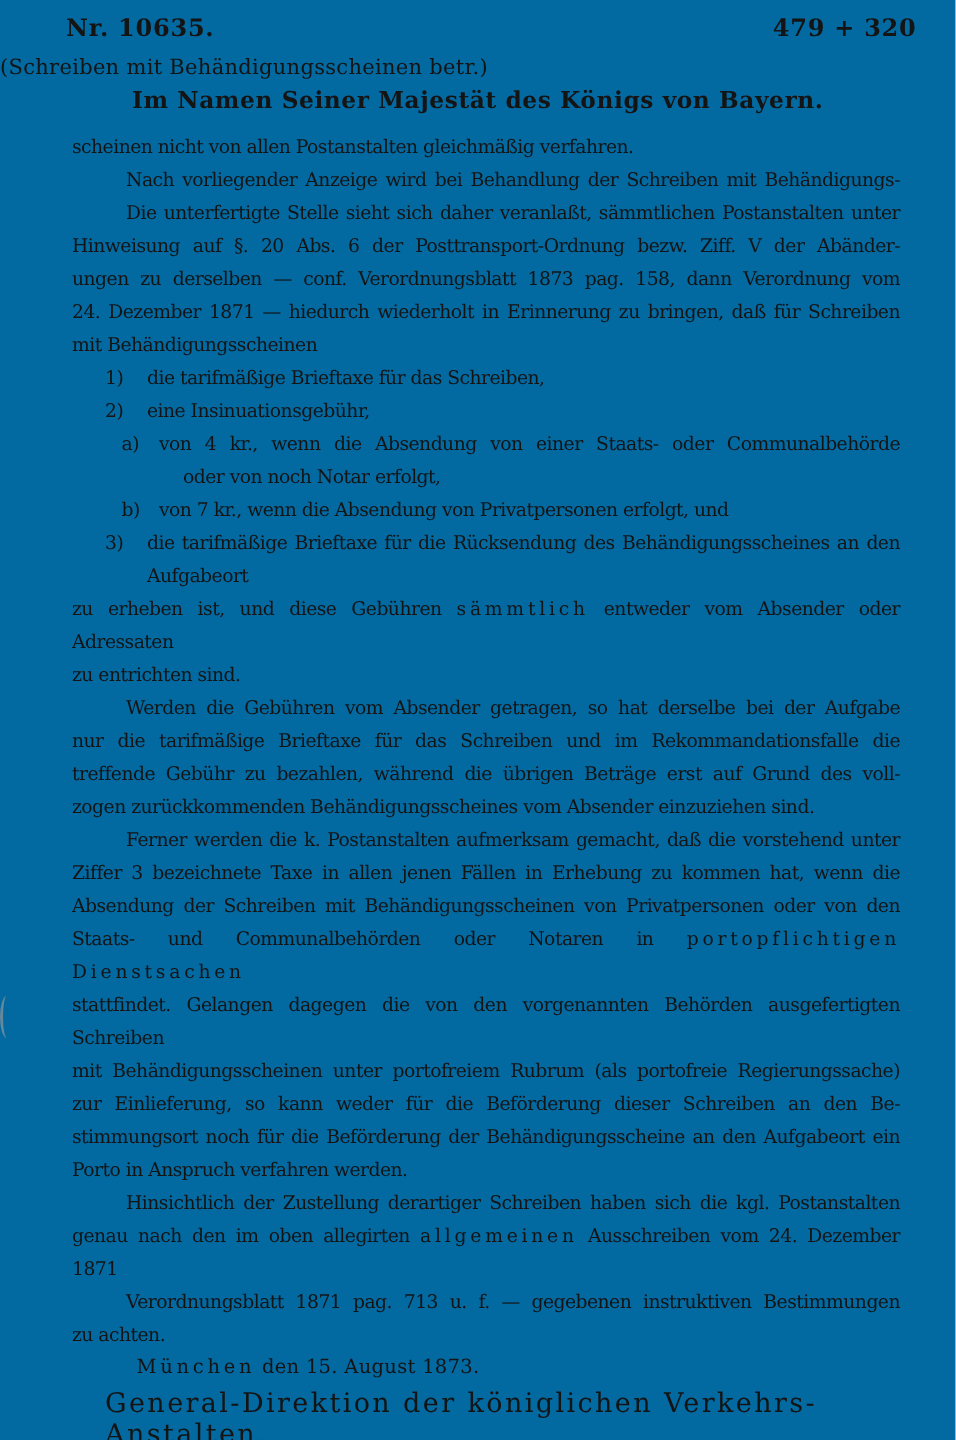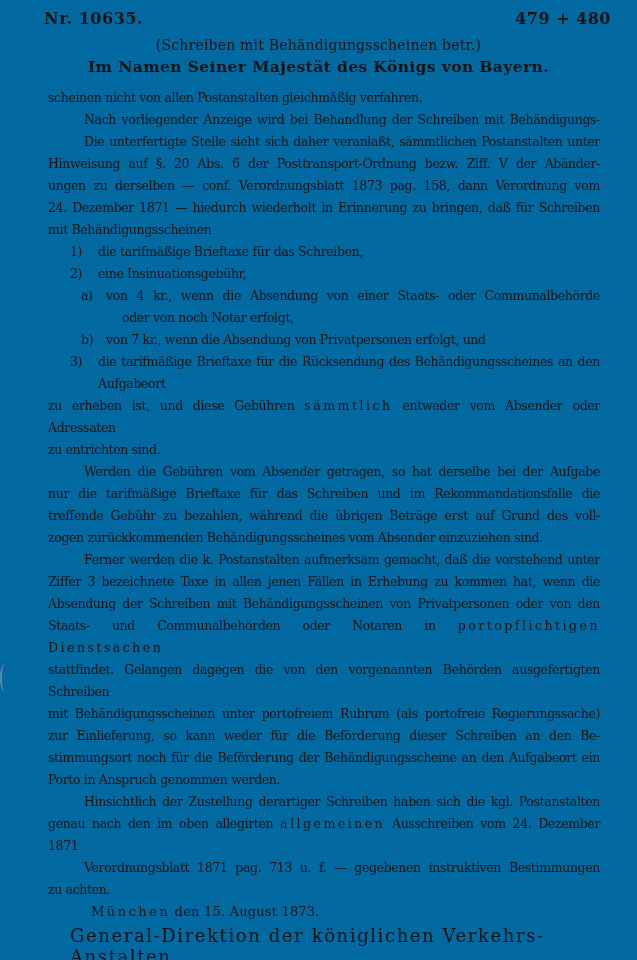--- a/index.html
+++ b/index.html
@@ -14,21 +14,21 @@
   
   .hdr {
     display:flex; justify-content:space-between; align-items:baseline;
     padding:9px 26px 0 44px;
     font-size:16px; font-weight:bold;
   }
   .hdr .docno { letter-spacing:0.5px; }
   .hdr .pgno  { letter-spacing:0.5px; }
   
   .subject {
-    margin-top:9px; text-align:center;
+    margin-top:9px; 
     font-size:14px; letter-spacing:0.2px;
   }
   .title {
     margin-top:4px; text-align:center;
     font-size:15.5px; font-weight:bold; letter-spacing:0.4px;
   }
   
   .body {
     margin-top:11px;
     padding:0 37px 0 48px;
@@ -62,21 +62,21 @@
     opacity:0.65;
   }
 </style>
 </head>
 <body>
 
 <div class="page">
 
   <div class="hdr">
     <span class="docno">Nr. 10635.</span>
-    <span class="pgno">479 + 480</span>
+    <span class="pgno">479 + 320</span>
   </div>
 
   <div class="subject">(Schreiben mit Behändigungsscheinen betr.)</div>
   <div class="title">Im Namen Seiner Majestät des Königs von Bayern.</div>
 
   <div class="body">
       <div class="block">
         <div class="line flush"><span>scheinen nicht von allen Postanstalten gleichmäßig verfahren.</span></div>
         <div class="line first j"><span>Nach vorliegender Anzeige wird bei Behandlung der Schreiben mit Behändigungs-</span></div>
       </div>
@@ -116,21 +116,21 @@
       </div>
       <div class="block">
         <div class="line first j"><span>Ferner werden die k. Postanstalten aufmerksam gemacht, daß die vorstehend unter</span></div>
         <div class="line flush j"><span>Ziffer 3 bezeichnete Taxe in allen jenen Fällen in Erhebung zu kommen hat, wenn die</span></div>
         <div class="line flush j"><span>Absendung der Schreiben mit Behändigungsscheinen von Privatpersonen oder von den</span></div>
         <div class="line flush j"><span>Staats- und Communalbehörden oder Notaren in </span><span class="sp">portopflichtigen Dienstsachen</span></div>
         <div class="line flush j"><span>stattfindet. Gelangen dagegen die von den vorgenannten Behörden ausgefertigten Schreiben</span></div>
         <div class="line flush j"><span>mit Behändigungsscheinen unter portofreiem Rubrum (als portofreie Regierungssache)</span></div>
         <div class="line flush j"><span>zur Einlieferung, so kann weder für die Beförderung dieser Schreiben an den Be-</span></div>
         <div class="line flush j"><span>stimmungsort noch für die Beförderung der Behändigungsscheine an den Aufgabeort ein</span></div>
-        <div class="line flush"><span>Porto in Anspruch genommen werden.</span></div>
+        <div class="line flush"><span>Porto in Anspruch verfahren werden.</span></div>
       </div>
       <div class="block">
         <div class="line first j"><span>Hinsichtlich der Zustellung derartiger Schreiben haben sich die kgl. Postanstalten</span></div>
         <div class="line flush j"><span>genau nach den im oben allegirten </span><span class="sp">allgemeinen</span><span> Ausschreiben vom 24. Dezember 1871</span></div>
         <div class="line first j"><span>Verordnungsblatt 1871 pag. 713 u. f. — gegebenen instruktiven Bestimmungen</span></div>
         <div class="line flush"><span>zu achten.</span></div>
       </div>
     </div>
 
   <div class="closing">

